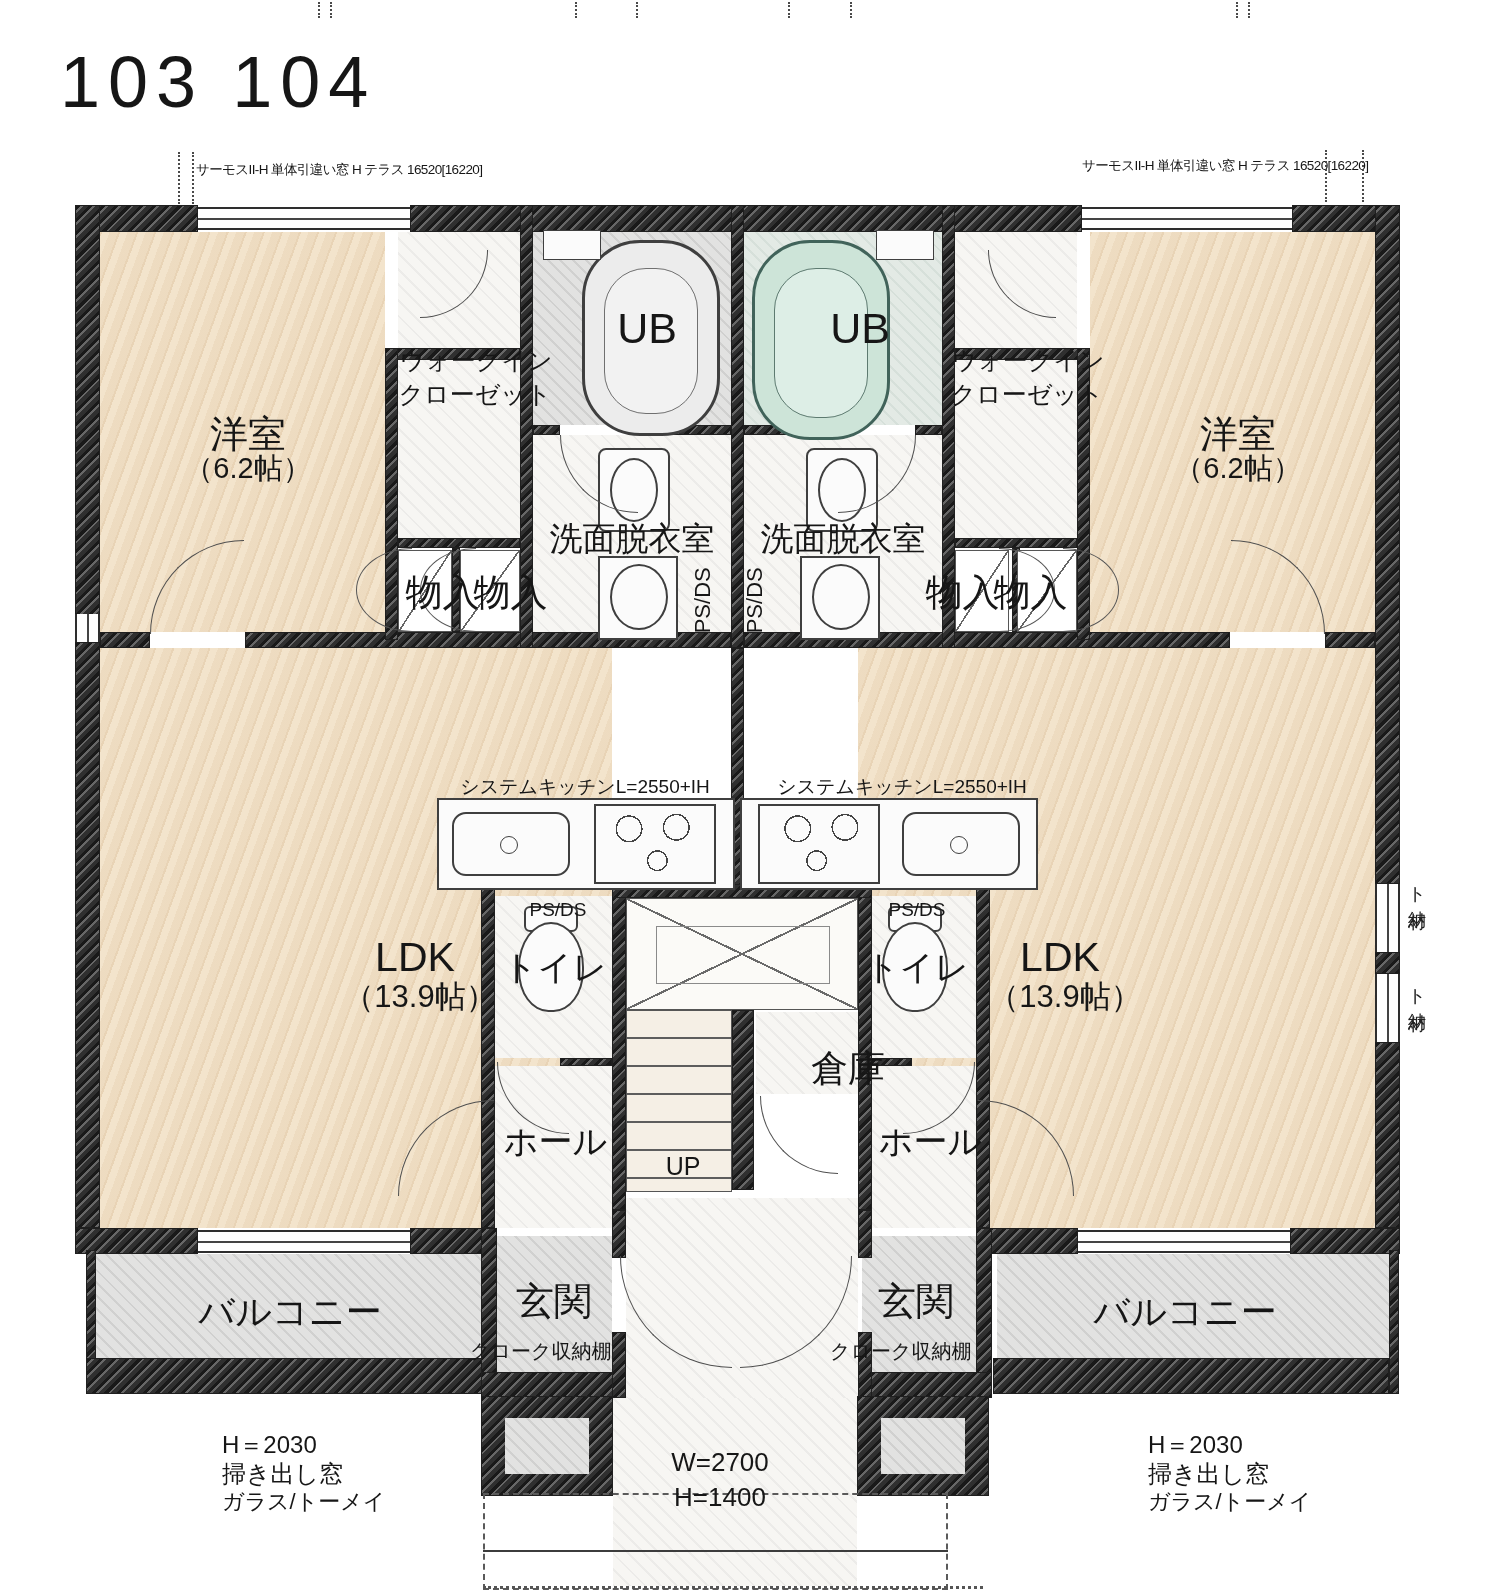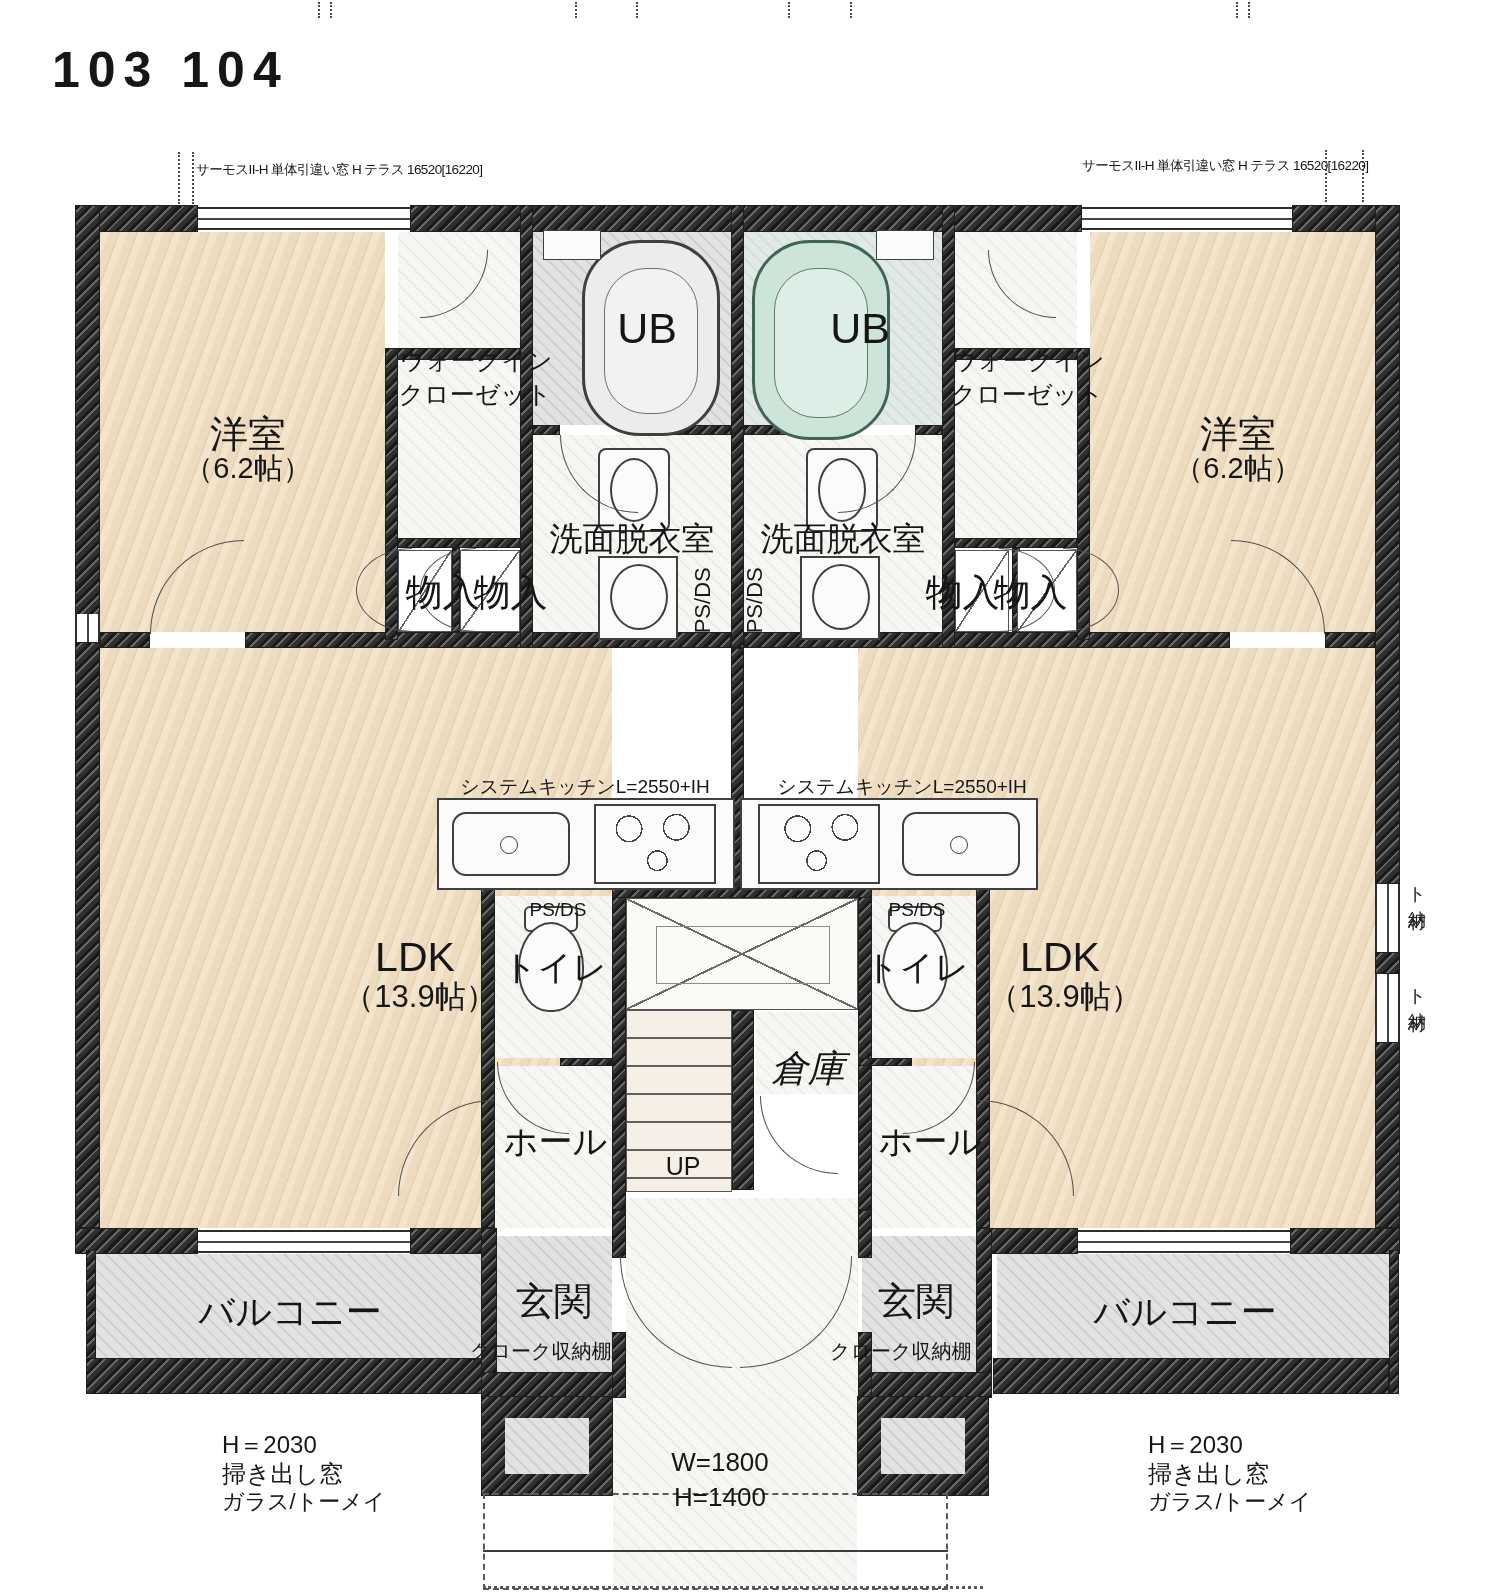--- a/index.html
+++ b/index.html
@@ -47,21 +47,21 @@
       background-image:linear-gradient(to bottom right, rgba(0,0,0,0) calc(50% - .8px), #666 calc(50% - .8px) calc(50% + .8px), rgba(0,0,0,0) calc(50% + .8px));}
   .vt{position:absolute;writing-mode:vertical-rl;text-orientation:upright;letter-spacing:2px;color:#222;}
   .rot{transform:rotate(-90deg);transform-origin:center center;}
   .dash{position:absolute;border:2px dashed #5a5a5a;box-sizing:border-box;}
 </style>
 </head>
 <body>
 
 <div class="plan">
 
-  <div class="lbl lf" style="left:52px;top:42px;font-size:50px;font-weight:700;letter-spacing:8px;">103 104</div>
+  <div class="lbl lf" style="left:60px;top:42px;font-size:72px;font-weight:400;letter-spacing:8px;">103 104</div>
 
   <div class="lbl lf" style="left:196px;top:162px;font-size:13.5px;letter-spacing:-0.6px;">サーモスII-H 単体引違い窓 H テラス 16520[16220]</div>
   <div class="lbl lf" style="left:1082px;top:158px;font-size:13.5px;letter-spacing:-0.6px;">サーモスII-H 単体引違い窓 H テラス 16520[16220]</div>
 
   <div class="dot" style="left:318px;top:2px;height:16px;"></div>
   <div class="dot" style="left:330px;top:2px;height:16px;"></div>
   <div class="dot" style="left:575px;top:2px;height:16px;"></div>
   <div class="dot" style="left:636px;top:2px;height:16px;"></div>
   <div class="dot" style="left:788px;top:2px;height:16px;"></div>
   <div class="dot" style="left:850px;top:2px;height:16px;"></div>
@@ -262,35 +262,35 @@
   <div class="lbl" style="left:455px;top:776px;width:260px;font-size:19px;">システムキッチンL=2550+IH</div>
   <div class="lbl" style="left:772px;top:776px;width:260px;font-size:19px;">システムキッチンL=2550+IH</div>
   <div class="lbl" style="left:320px;top:935px;width:190px;font-size:41px;">LDK</div>
   <div class="lbl" style="left:310px;top:980px;width:220px;font-size:31px;">（13.9帖）</div>
   <div class="lbl" style="left:965px;top:935px;width:190px;font-size:41px;">LDK</div>
   <div class="lbl" style="left:955px;top:980px;width:220px;font-size:31px;">（13.9帖）</div>
   <div class="lbl" style="left:503px;top:899px;width:110px;font-size:19px;">PS/DS</div>
   <div class="lbl" style="left:862px;top:899px;width:110px;font-size:19px;">PS/DS</div>
   <div class="lbl" style="left:500px;top:948px;width:110px;font-size:34px;">トイレ</div>
   <div class="lbl" style="left:862px;top:948px;width:110px;font-size:34px;">トイレ</div>
-  <div class="lbl" style="left:748px;top:1048px;width:120px;font-size:37px;font-style:italic;">倉庫</div>
+  <div class="lbl" style="left:788px;top:1048px;width:120px;font-size:37px;">倉庫</div>
   <div class="lbl" style="left:648px;top:1152px;width:70px;font-size:25px;">UP</div>
   <div class="lbl" style="left:493px;top:1122px;width:125px;font-size:34px;">ホール</div>
   <div class="lbl" style="left:868px;top:1122px;width:125px;font-size:34px;">ホール</div>
   <div class="lbl" style="left:500px;top:1280px;width:108px;font-size:38px;">玄関</div>
   <div class="lbl" style="left:862px;top:1280px;width:108px;font-size:38px;">玄関</div>
   <div class="lbl" style="left:470px;top:1340px;width:140px;font-size:20px;">クローク収納棚</div>
   <div class="lbl" style="left:830px;top:1340px;width:140px;font-size:20px;">クローク収納棚</div>
   <div class="lbl" style="left:185px;top:1292px;width:210px;font-size:36px;">バルコニー</div>
   <div class="lbl" style="left:1080px;top:1292px;width:210px;font-size:36px;">バルコニー</div>
 
   <div class="lbl lf" style="left:222px;top:1432px;font-size:24px;">H＝2030</div>
   <div class="lbl lf" style="left:222px;top:1461px;font-size:24px;">掃き出し窓</div>
   <div class="lbl lf" style="left:222px;top:1490px;font-size:22px;">ガラス/トーメイ</div>
   <div class="lbl lf" style="left:1148px;top:1432px;font-size:24px;">H＝2030</div>
   <div class="lbl lf" style="left:1148px;top:1461px;font-size:24px;">掃き出し窓</div>
   <div class="lbl lf" style="left:1148px;top:1490px;font-size:22px;">ガラス/トーメイ</div>
-  <div class="lbl" style="left:640px;top:1448px;width:160px;font-size:26px;">W=1800</div>
+  <div class="lbl" style="left:640px;top:1448px;width:160px;font-size:26px;">W=2700</div>
   <div class="lbl" style="left:640px;top:1483px;width:160px;font-size:26px;">H=1400</div>
   <div class="vt" style="left:1405px;top:874px;height:96px;font-size:18px;">ト納材</div>
   <div class="vt" style="left:1405px;top:976px;height:96px;font-size:18px;">ト納材</div>
 
 </div>
 
 </body></html>

